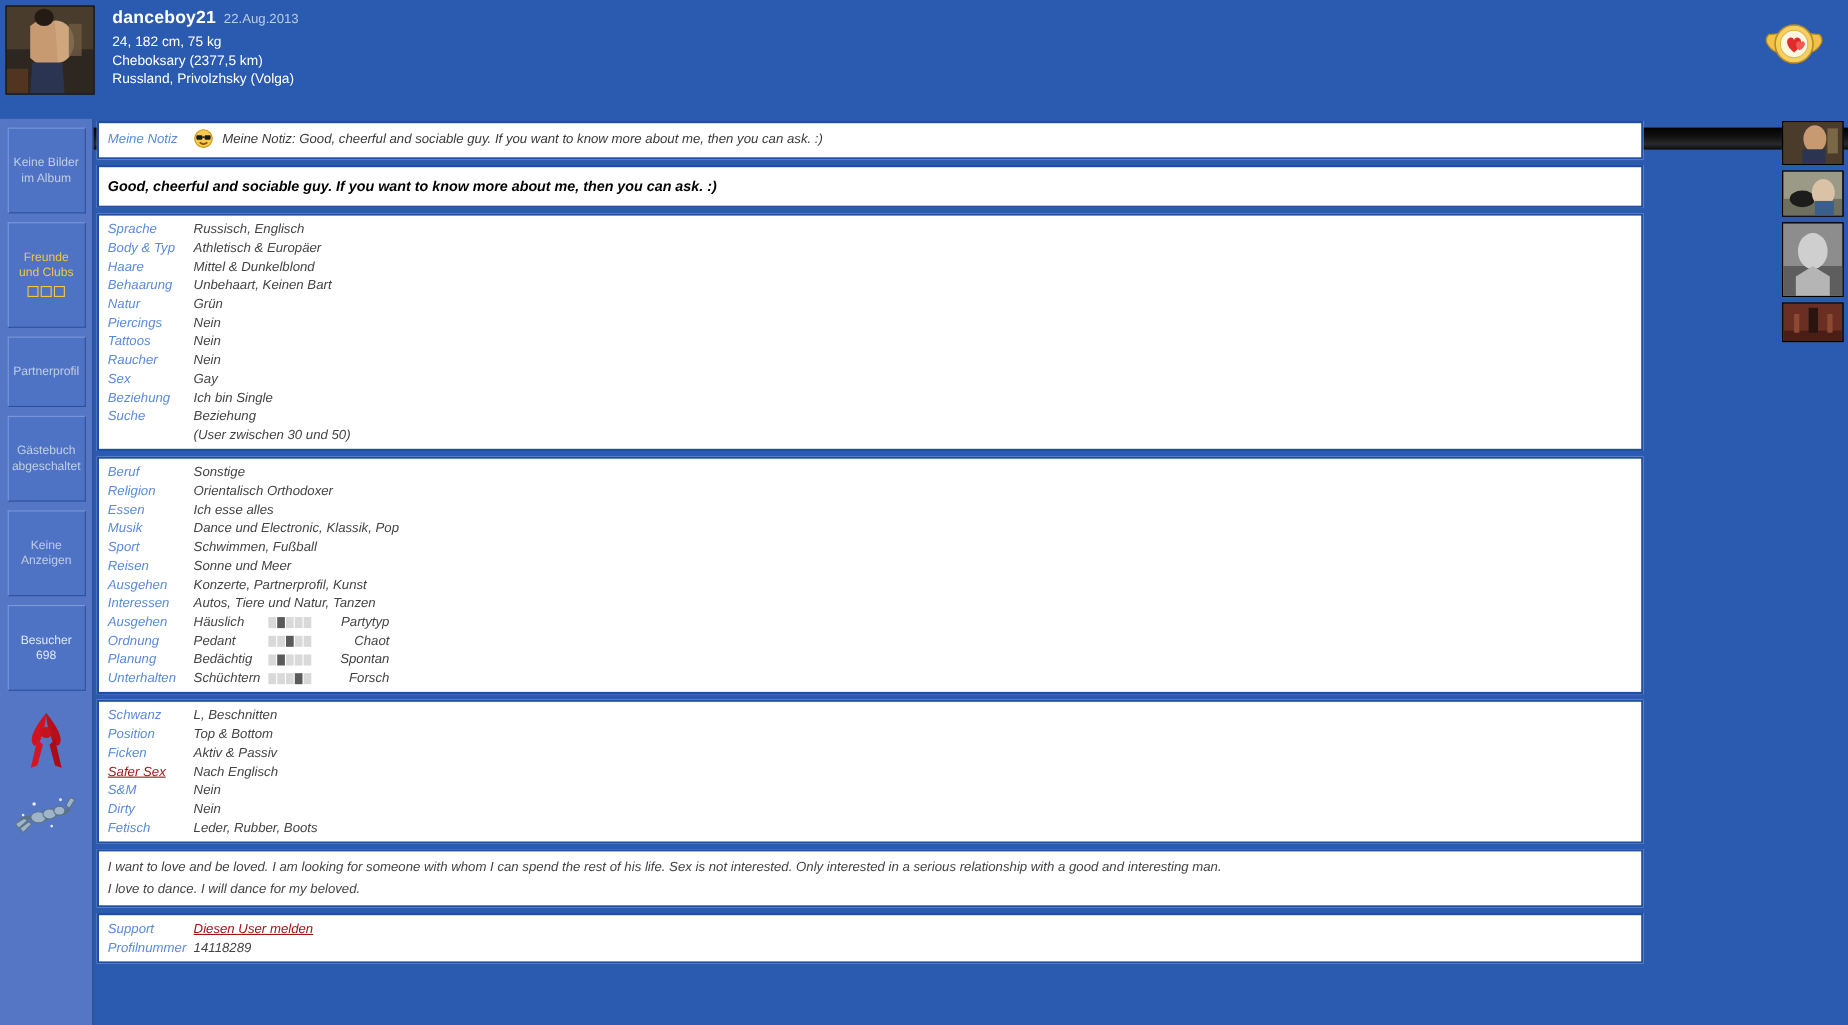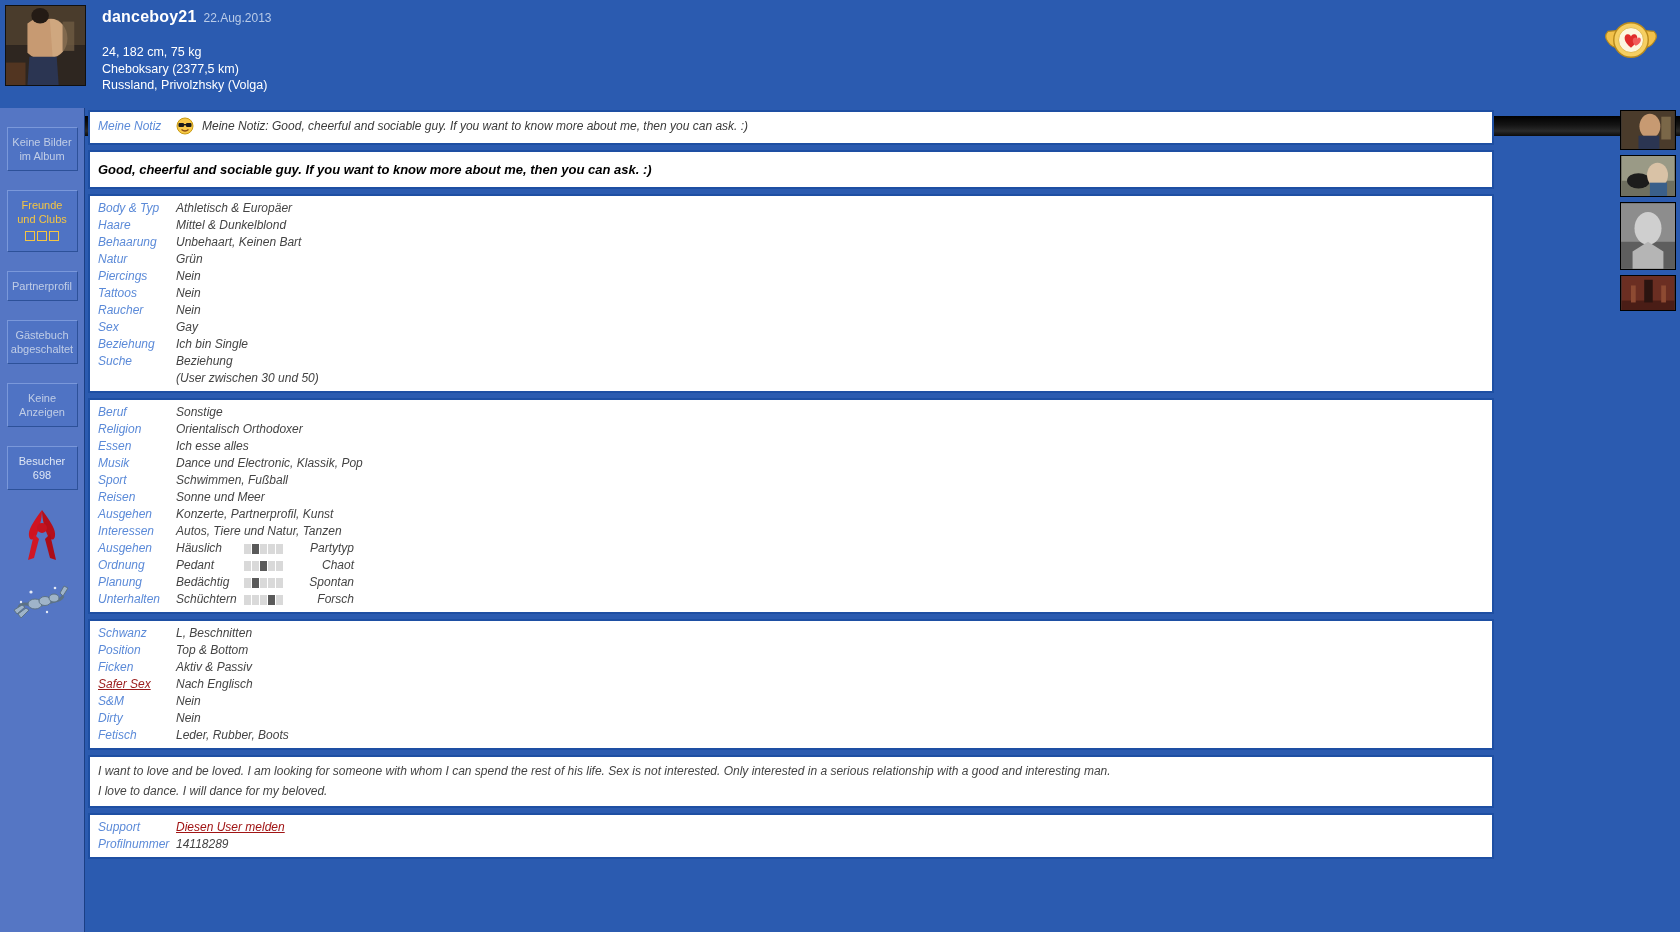--- a/index.html
+++ b/index.html
@@ -27,21 +27,21 @@
   .hdr-text { position: absolute; left: 102px; top: 8px; color: #ffffff; }
   .hdr-name {
     font-size: 16px; font-weight: bold; color: #ffffff; letter-spacing: .2px;
     display: inline-block; vertical-align: baseline;
   }
   .hdr-date {
     font-size: 12px; color: #b9cbe8; display: inline-block;
     margin-left: 7px; vertical-align: baseline;
   }
   .hdr-line { font-size: 12.5px; color: #ffffff; line-height: 15.5px; margin-top: 1px; }
-  .hdr-line.first { margin-top: 19px; }
+  .hdr-line.first { margin-top: 5px; }
 
   .heart-badge { position: absolute; right: 20px; top: 18px; width: 58px; height: 46px; }
 
   
   .navbar {
     position: absolute; left: 0; top: 88px; width: 1680px; height: 20px;
     background: linear-gradient(to bottom,#000000 0%,#141414 45%,#2a2a2a 75%,#0b0b0b 100%);
     display: flex;
     margin-top: 28px;
   }
@@ -53,26 +53,26 @@
   .nav-item:last-child { border-right: none; }
   .nav-star { color: #ffc000; font-size: 12px; margin-left: 6px; }
 
   
   .sidebar {
     position: absolute; left: 0; top: 108px; width: 85px; height: 824px;
     background: #5576c4;
     border-right: 1px solid #1b3f84;
   }
   .sb-btn {
-    margin: 19px auto 0; width: 71px;
+    margin: 8px auto 0; width: 71px;
     background: #4f73c4;
     border-top: 1px solid #7a98da; border-left: 1px solid #7a98da;
     border-right: 1px solid #2d5199; border-bottom: 1px solid #2d5199;
     text-align: center; font-size: 11px; line-height: 14px;
-    padding: 7px 2px; color: #c0cde6;
+    padding: 24px 2px; color: #c0cde6;
   }
   .sb-btn.active { color: #f5c542; }
   .sb-btn.plain { color: #dfe7f5; }
   .sb-squares { margin-top: 4px; letter-spacing: 2px; font-size: 12px; color: #f5c542; }
   .sb-sq { display: inline-block; width: 10px; height: 10px; border: 1.5px solid #f5c542; margin: 0 1px; }
   .sb-art { text-align: center; margin-top: 16px; }
 
   
   .thumbs { position: absolute; right: 0; top: 110px; width: 64px; }
   .thumb { width: 56px; margin: 0 auto 5px; border: 1px solid #000; display: block; background:#333; }
@@ -270,20 +270,24 @@
       </div>
     </div>
 
     <div class="panel tight">
       <div class="headline">Good, cheerful and sociable guy. If you want to know more about me, then you can ask. :)</div>
     </div>
 
     <div class="panel">
       <div>
           <div class="row">
+            <div class="row-label">Sprache</div>
+            <div class="row-value">Russisch, Englisch</div>
+          </div>
+          <div class="row">
             <div class="row-label">Body &amp; Typ</div>
             <div class="row-value">Athletisch &amp; Europäer</div>
           </div>
           <div class="row">
             <div class="row-label">Haare</div>
             <div class="row-value">Mittel &amp; Dunkelblond</div>
           </div>
           <div class="row">
             <div class="row-label">Behaarung</div>
             <div class="row-value">Unbehaart, Keinen Bart</div>

